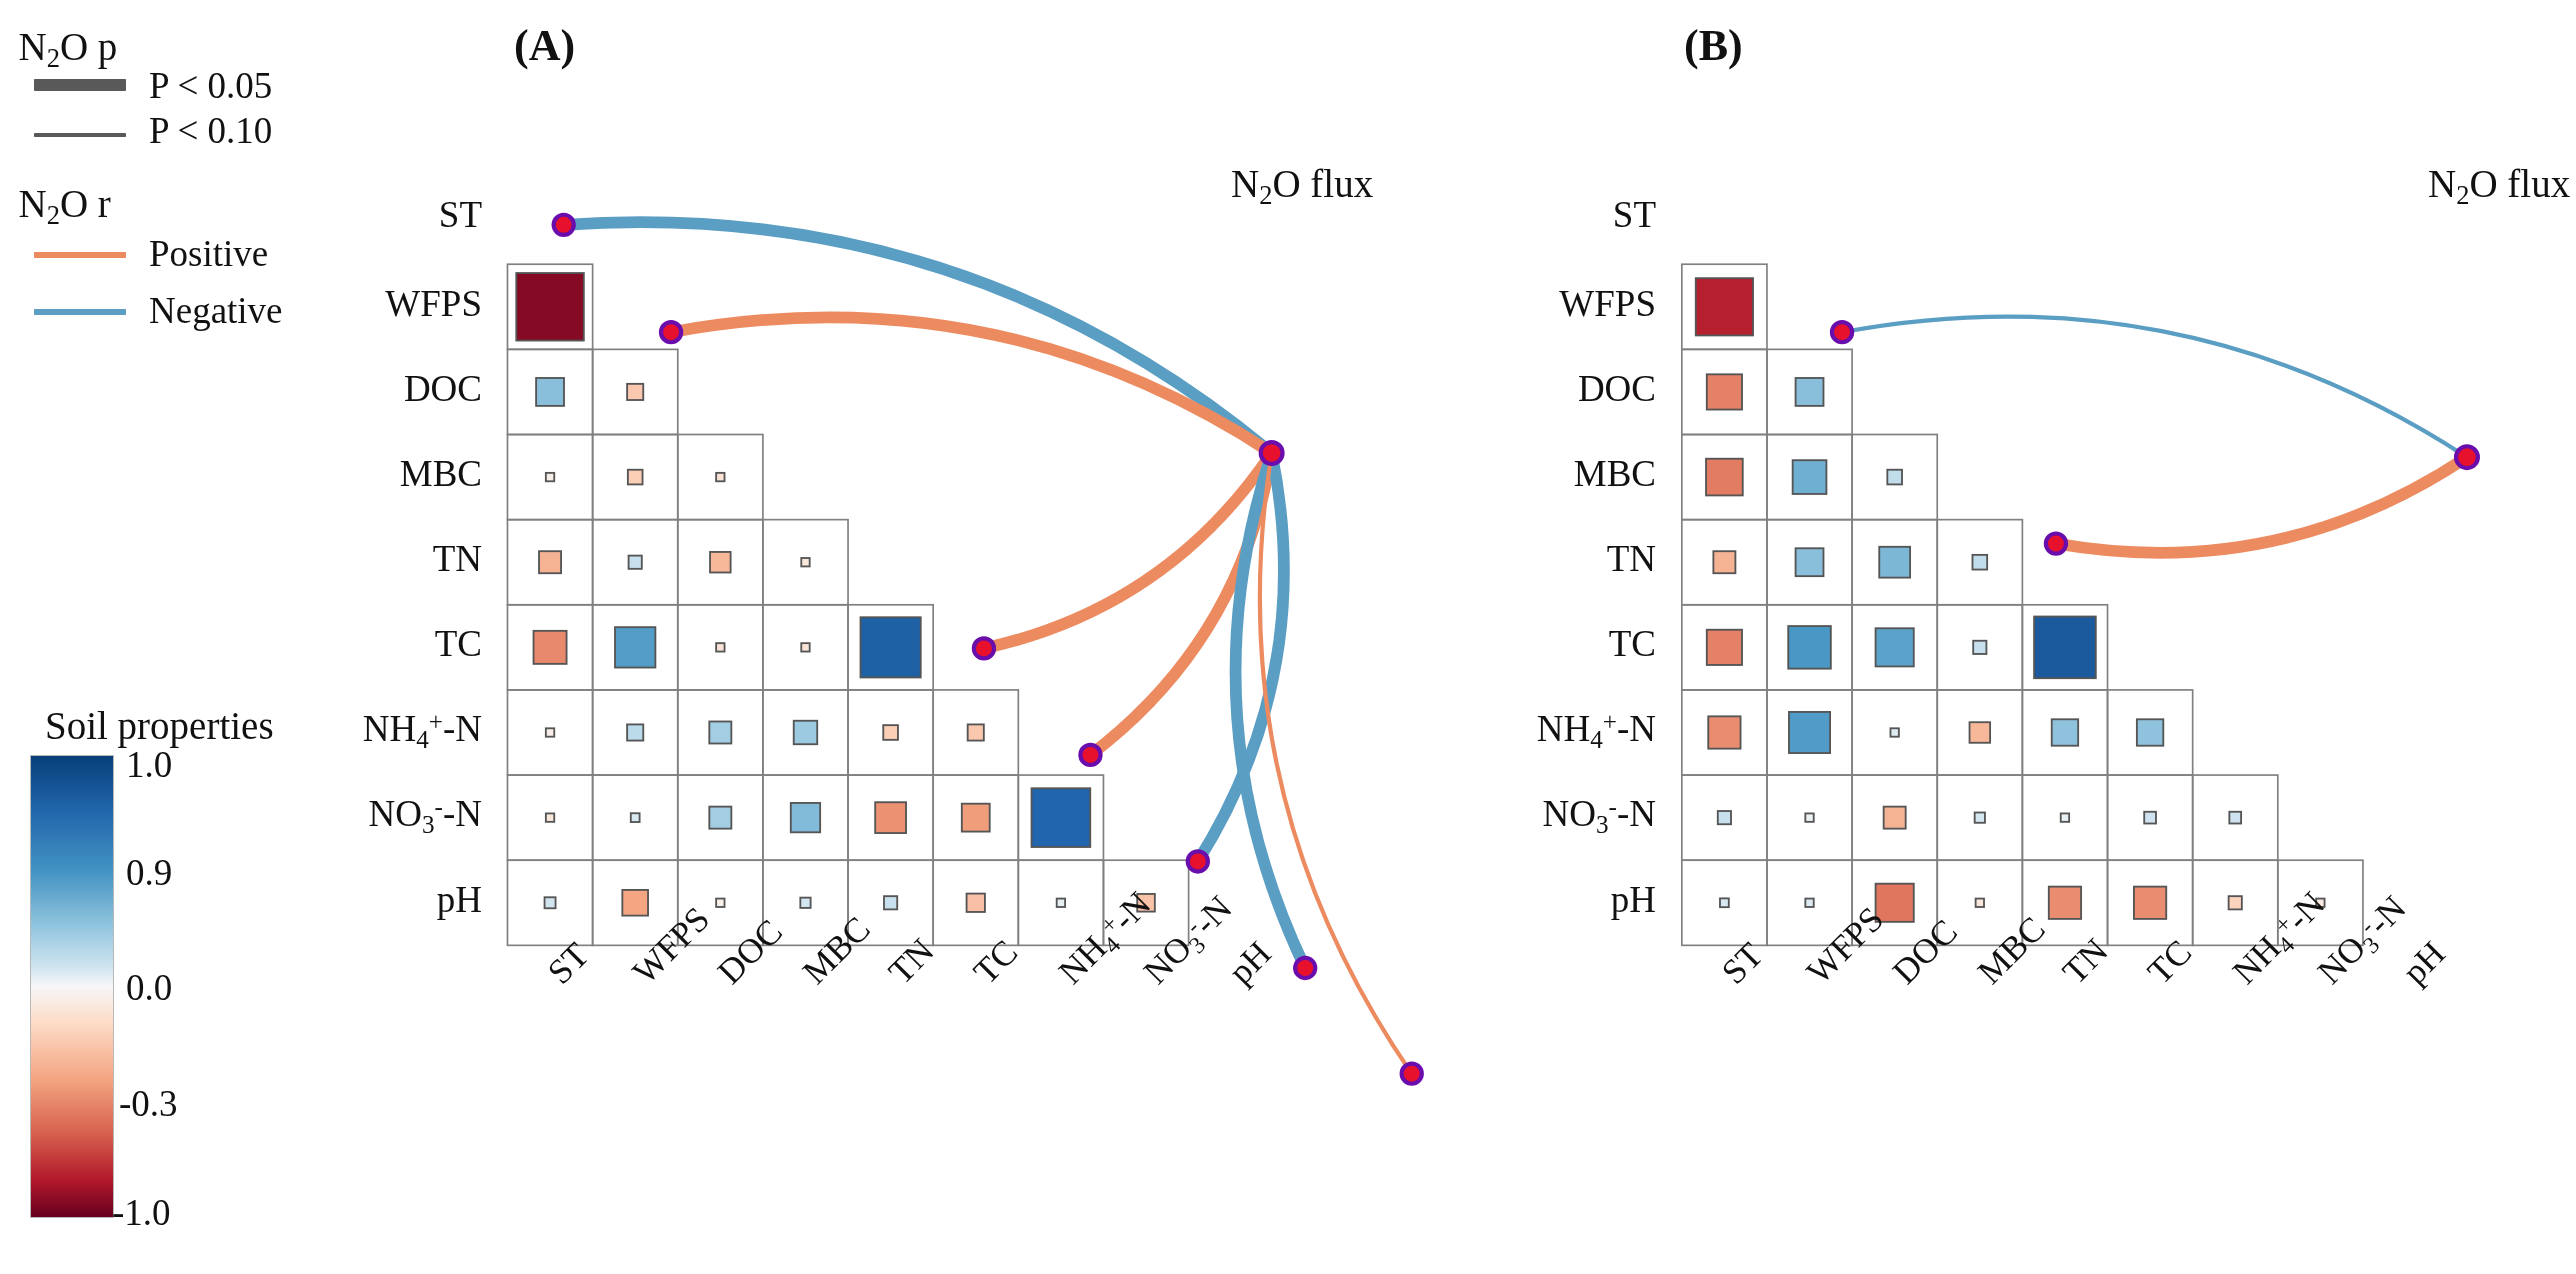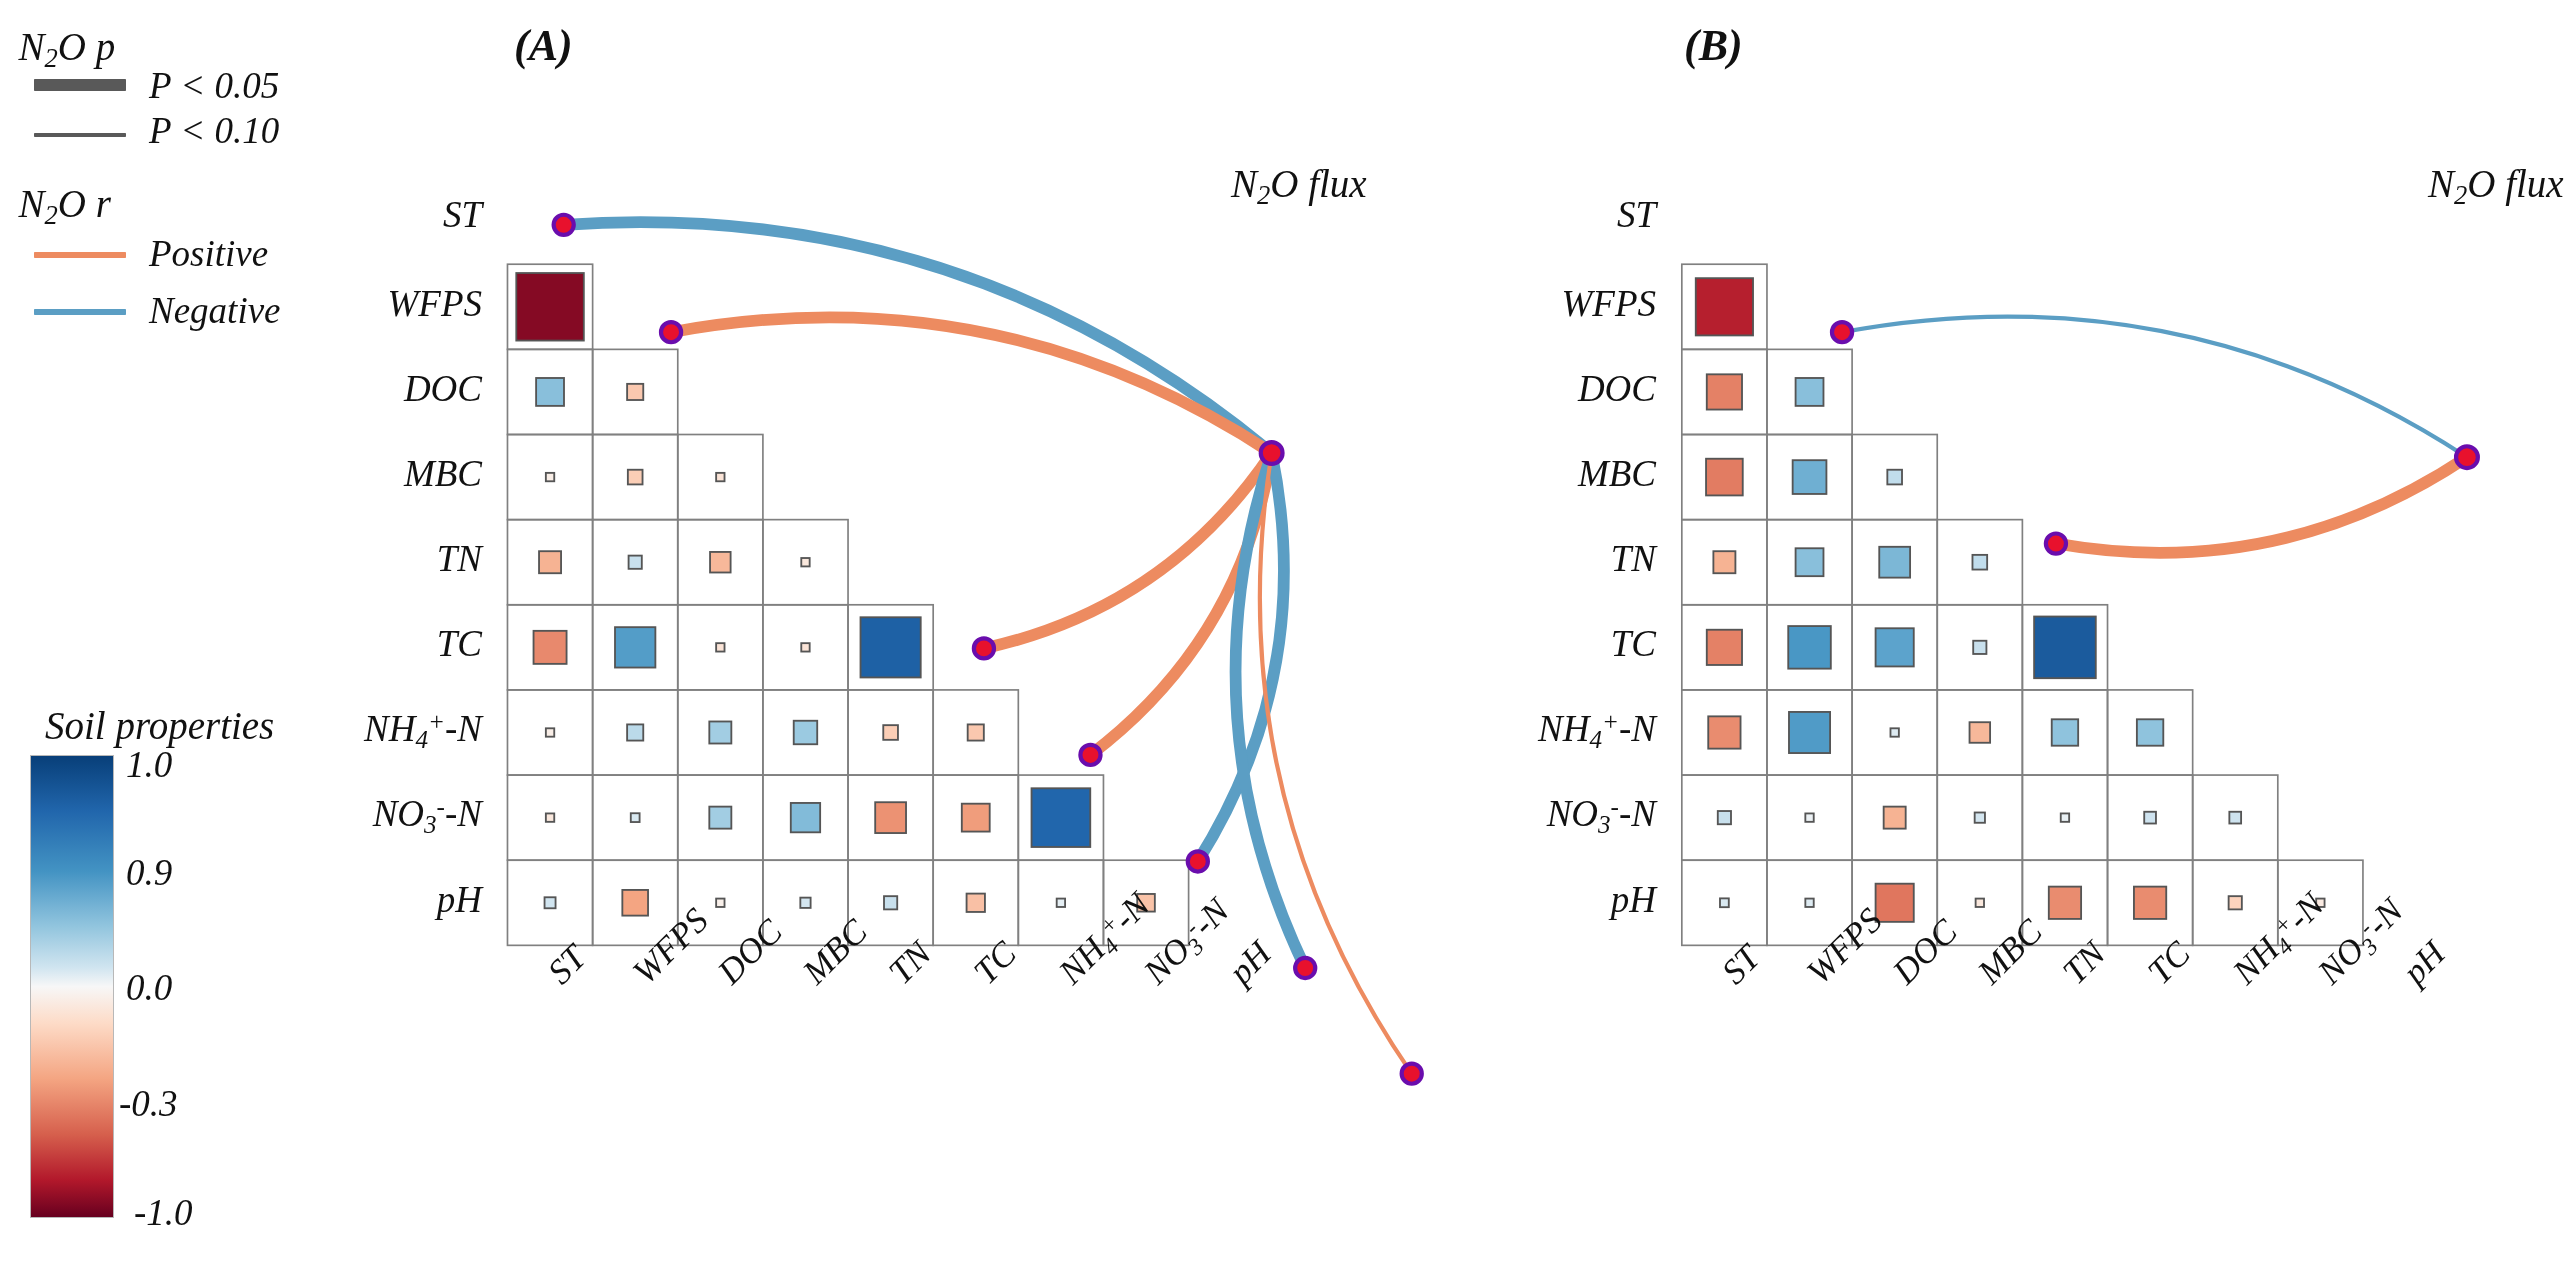--- a/index.html
+++ b/index.html
@@ -1,18 +1,18 @@
 <!DOCTYPE html>
 <html style="font-size:13.4px"><head>
 <meta charset="utf-8">
 <style>
   html,body{margin:0;padding:0;background:#fff;}
   body{width:2576px;height:1275px;position:relative;overflow:hidden;
        font-family:"Liberation Serif","DejaVu Serif",serif;color:#111;}
-  .fig{position:absolute;left:0;top:0;width:2166px;height:1275px;font-style:italic;}
+  .fig{position:absolute;left:0;top:0;width:2166px;height:1275px;}
   svg.layer{position:absolute;left:0;top:0;width:2576px;height:1275px;overflow:visible;}
   .txt{position:absolute;white-space:nowrap;}
   .legend-head{font-size:39px;}
   .legend-item{font-size:37px;}
   .panel-label{font-size:44px;font-weight:bold;}
   .rowlab{font-size:37px;text-align:right;}
   .collab{font-size:35px;transform-origin:left bottom;}
   .hublab{font-size:39px;}
   .cbtick{font-size:37px;}
   .cbtitle{font-size:39px;margin-left:28px;}
@@ -46,21 +46,21 @@
   <div style="position:absolute;left:30px;top:755px;width:82px;height:461px;
               background:linear-gradient(to bottom,
                 #083f79 0%, #2166ac 12%, #4393c3 25%, #92c5de 37%,
                 #d1e5f0 46%, #f7f7f7 50%, #fddbc7 58%,
                 #f4a582 70%, #d6604d 82%, #b2182b 92%, #67001f 100%);
               border:0.8px solid #b8b8b8;"></div>
   <div class="txt cbtick" style="left:126px;top:735px;margin-top:8px;">1.0</div>
   <div class="txt cbtick" style="left:126px;top:851px;">0.9</div>
   <div class="txt cbtick" style="left:126px;top:966px;">0.0</div>
   <div class="txt cbtick" style="left:119px;top:1082px;">-0.3</div>
-  <div class="txt cbtick" style="left:134px;top:1191px;">-1.0</div>
+  <div class="txt cbtick" style="left:112px;top:1191px;">-1.0</div>
 
   <div class="txt panel-label" style="left:514px;top:20px;">(A)</div>
   <div class="txt panel-label" style="left:1684px;top:20px;">(B)</div>
 
   <div class="txt hublab" style="left:1231px;top:161px;">N<sub>2</sub>O flux</div>
   <div class="txt hublab" style="left:2428px;top:161px;">N<sub>2</sub>O flux</div>
 
   <svg class="layer" viewBox="0 0 3071 1520">
     <g id="matrix-a">
         <rect x="605" y="315" width="101.5" height="101.5" fill="none" stroke="#808080" stroke-width="2"></rect>

